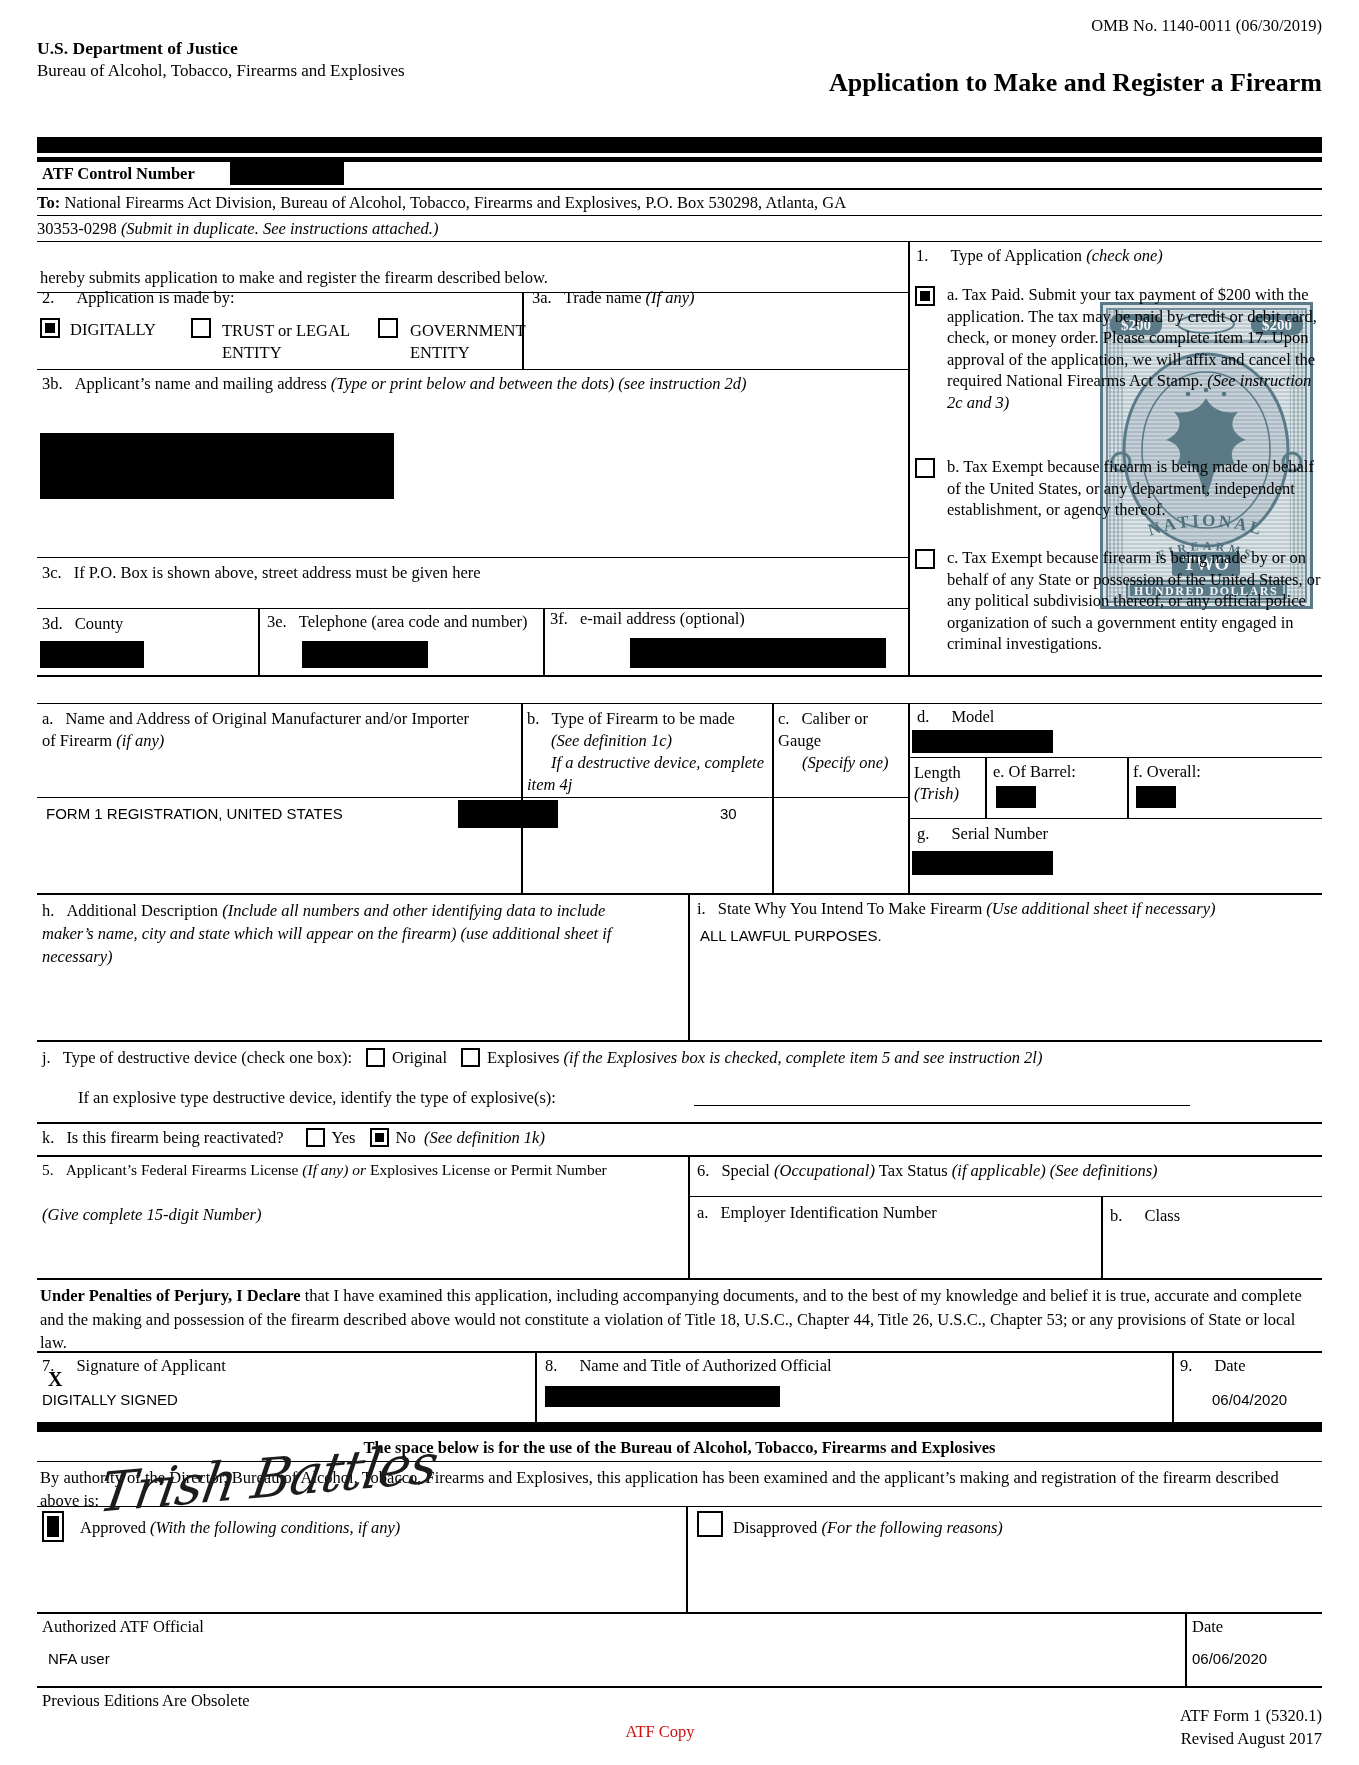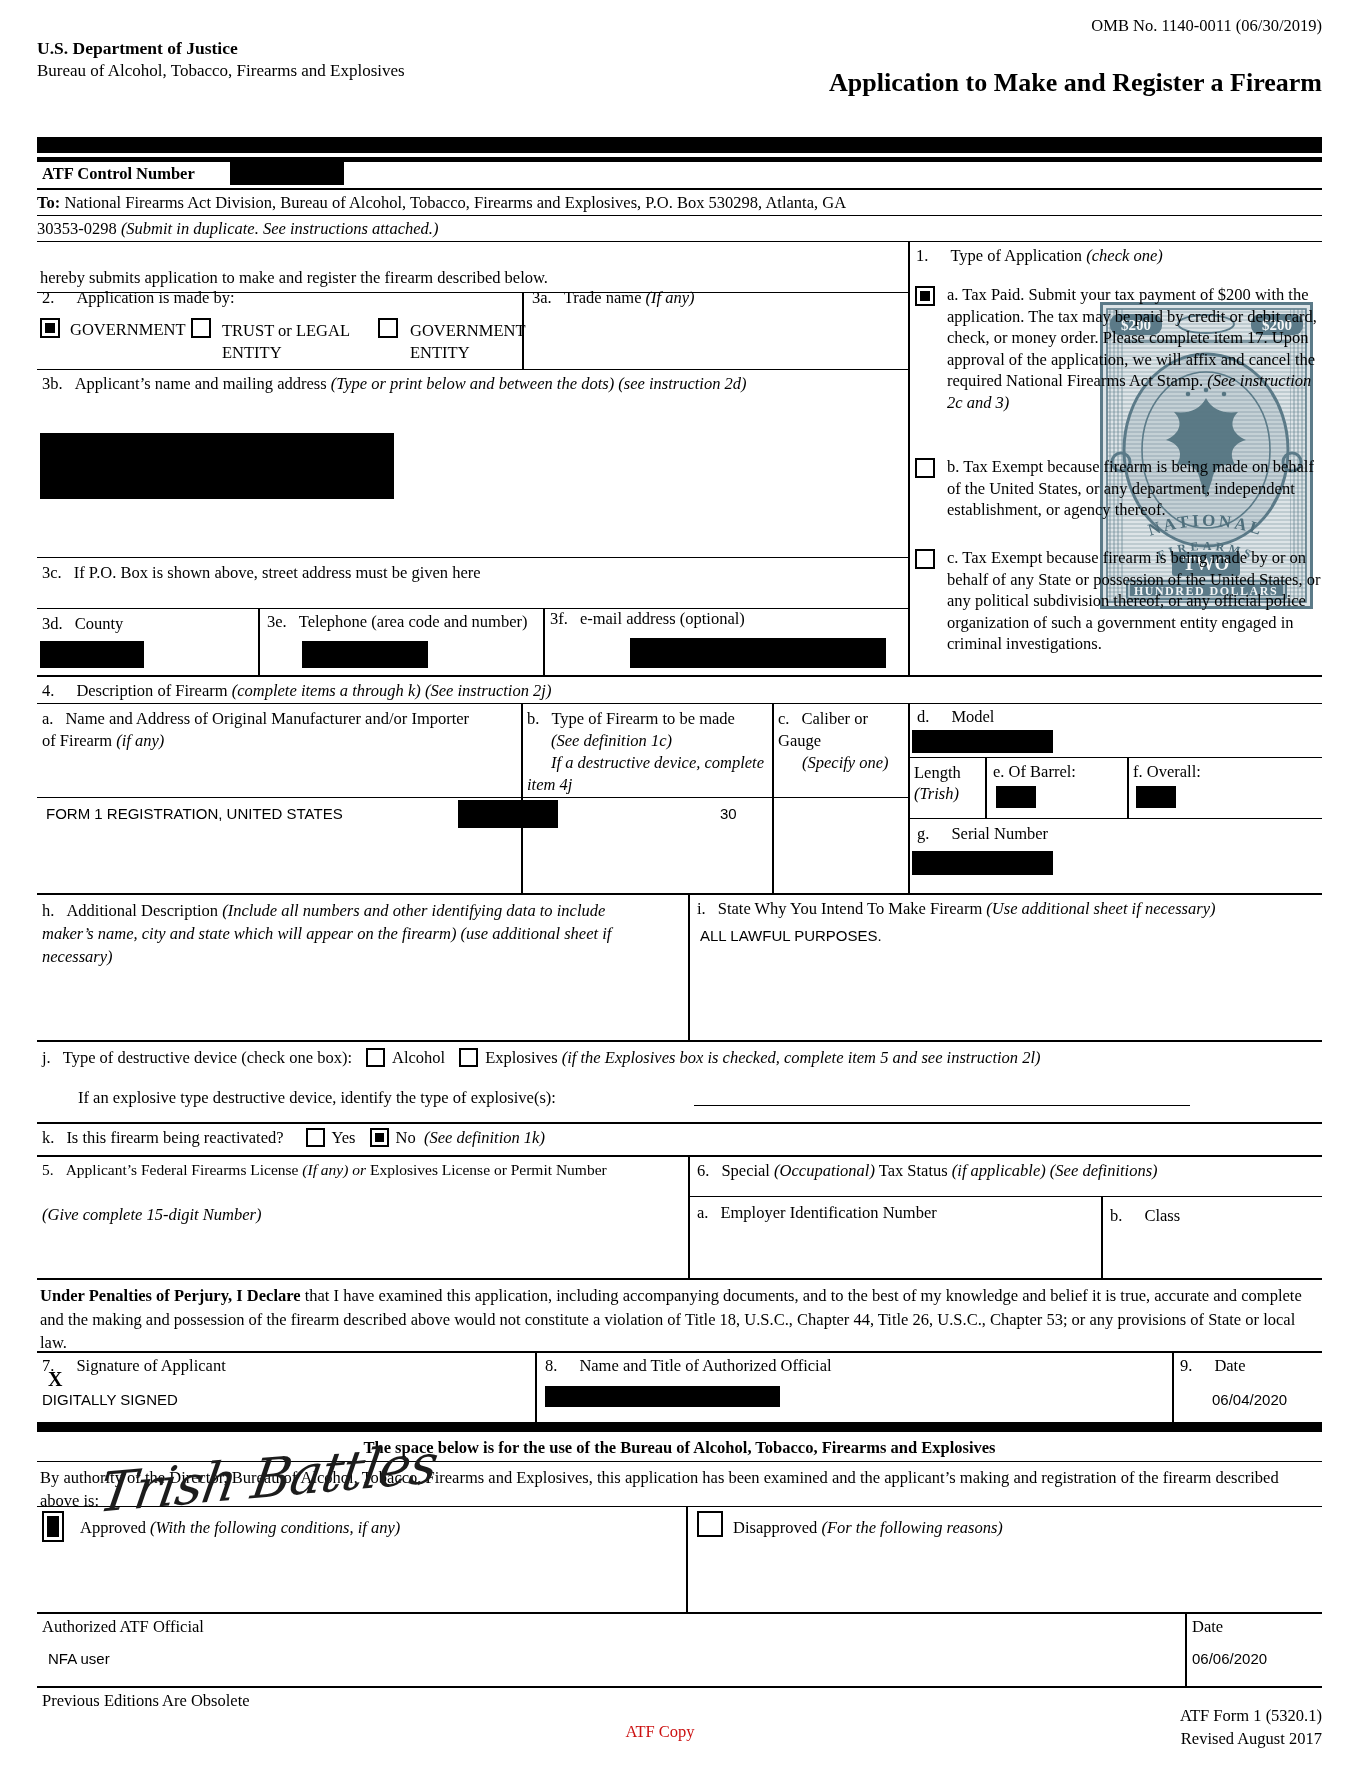--- a/index.html
+++ b/index.html
@@ -70,21 +70,21 @@
   </div>
   <span class="cb" style="left:915px; top:458px;"></span>
   <div class="abs" style="left:947px; top:456px; width:372px; line-height:21.5px;">b.  Tax Exempt because firearm is being made on behalf of the United States, or any department, independent establishment, or agency thereof.</div>
   <span class="cb" style="left:915px; top:549px;"></span>
   <div class="abs" style="left:947px; top:547px; width:380px; line-height:21.5px;">c.  Tax Exempt because firearm is being made  by or on behalf of any State or possession of the United States, or any political subdivision thereof, or any official police organization of such a government entity engaged in criminal investigations.</div>
 
   <div class="abs" style="left:42px; top:288px;">
     <span class="numw">2.</span><span>Application is made by:</span>
   </div>
   <span class="cb checked" style="left:40px; top:318px;"></span>
-  <div class="abs" style="left:70px; top:320px;">GOVERNMENT</div>
+  <div class="abs" style="left:70px; top:320px;">DIGITALLY</div>
   <span class="cb" style="left:191px; top:318px;"></span>
   <div class="abs" style="left:222px; top:320px; width:145px; line-height:22px;">TRUST or LEGAL ENTITY</div>
   <span class="cb" style="left:378px; top:318px;"></span>
   <div class="abs" style="left:410px; top:320px; width:118px; line-height:22px;">GOVERNMENT ENTITY</div>
 
   <div class="vl" style="left:522px; top:292px; height:77px;"></div>
   <div class="abs" style="left:532px; top:288px;">
     <span class="num">3a.</span><span>Trade name  </span><span class="it">(If any)</span>
   </div>
   <div class="hl1" style="left:37px; top:369px; width:871px;"></div>
@@ -109,23 +109,20 @@
     <span class="num">3e.</span><span>Telephone (area code and number)</span>
   </div>
   <div class="abs" style="left:550px; top:609px;">
     <span class="num">3f.</span><span>e-mail address (optional)</span>
   </div>
   <div class="rd" style="left:40px; top:641px; width:104px; height:27px;"></div>
   <div class="rd" style="left:302px; top:641px; width:126px; height:27px;"></div>
   <div class="rd" style="left:630px; top:638px; width:256px; height:30px;"></div>
   <div class="hl" style="left:37px; top:675px; width:1285px;"></div>
 
-  <div class="abs" style="left:42px; top:681px;">
-    <span class="numw">4.</span><span>Description of Firearm </span><span class="it">(complete items a through k) (See instruction 2j)</span>
-  </div>
   <div class="hl1" style="left:37px; top:703px; width:1285px;"></div>
 
   <div class="vl" style="left:521px; top:703px; height:190px;"></div>
   <div class="vl" style="left:772px; top:703px; height:190px;"></div>
   <div class="vl" style="left:908px; top:703px; height:190px;"></div>
 
   <div class="abs" style="left:42px; top:708px; width:440px; line-height:22px;">
     <span class="num">a.</span><span>Name and Address of Original Manufacturer and/or Importer of Firearm </span><span class="it">(if any)</span>
   </div>
   <div class="abs" style="left:527px; top:708px; width:238px; line-height:22px;">
@@ -168,21 +165,21 @@
   <div class="abs" style="left:697px; top:899px; width:615px;">
     <span class="num">i.</span><span>State Why You Intend To Make Firearm  </span><span class="it">(Use additional sheet if necessary)</span>
   </div>
   <div class="abs" style="left:42px; top:899px; width:575px; line-height:23px;">
     <span class="num">h.</span><span>Additional Description  </span><span class="it">(Include all numbers and other identifying data to include maker’s name, city and state which will appear on the firearm) (use additional sheet if necessary)</span>
   </div>
   <div class="abs val" style="left:700px; top:927px;">ALL LAWFUL PURPOSES.</div>
   <div class="hl" style="left:37px; top:1040px; width:1285px;"></div>
 
   <div class="abs" style="left:42px; top:1048px; width:1270px;">
-    <span class="num">j.</span><span>Type of destructive device (check one box):</span><span class="icb"></span><span>Alcohol</span><span class="icb"></span><span>Explosives </span><span class="it">(if the Explosives box is checked, complete item 5 and see instruction 2l)</span>
+    <span class="num">j.</span><span>Type of destructive device (check one box):</span><span class="icb"></span><span>Original</span><span class="icb"></span><span>Explosives </span><span class="it">(if the Explosives box is checked, complete item 5 and see instruction 2l)</span>
   </div>
   <div class="abs" style="left:78px; top:1088px;">If an explosive type destructive device, identify the type of explosive(s):</div>
   <div class="hl1" style="left:694px; top:1105px; width:496px;"></div>
   <div class="hl" style="left:37px; top:1122px; width:1285px;"></div>
 
   <div class="abs" style="left:42px; top:1128px; width:1000px;">
     <span class="num">k.</span><span>Is this firearm being reactivated?</span><span class="icb" style="margin-left:22px;"></span><span>Yes</span><span class="icb checked"></span><span>No</span>&nbsp;&nbsp;<span class="it">(See definition 1k)</span>
   </div>
   <div class="hl" style="left:37px; top:1155px; width:1285px;"></div>
 

